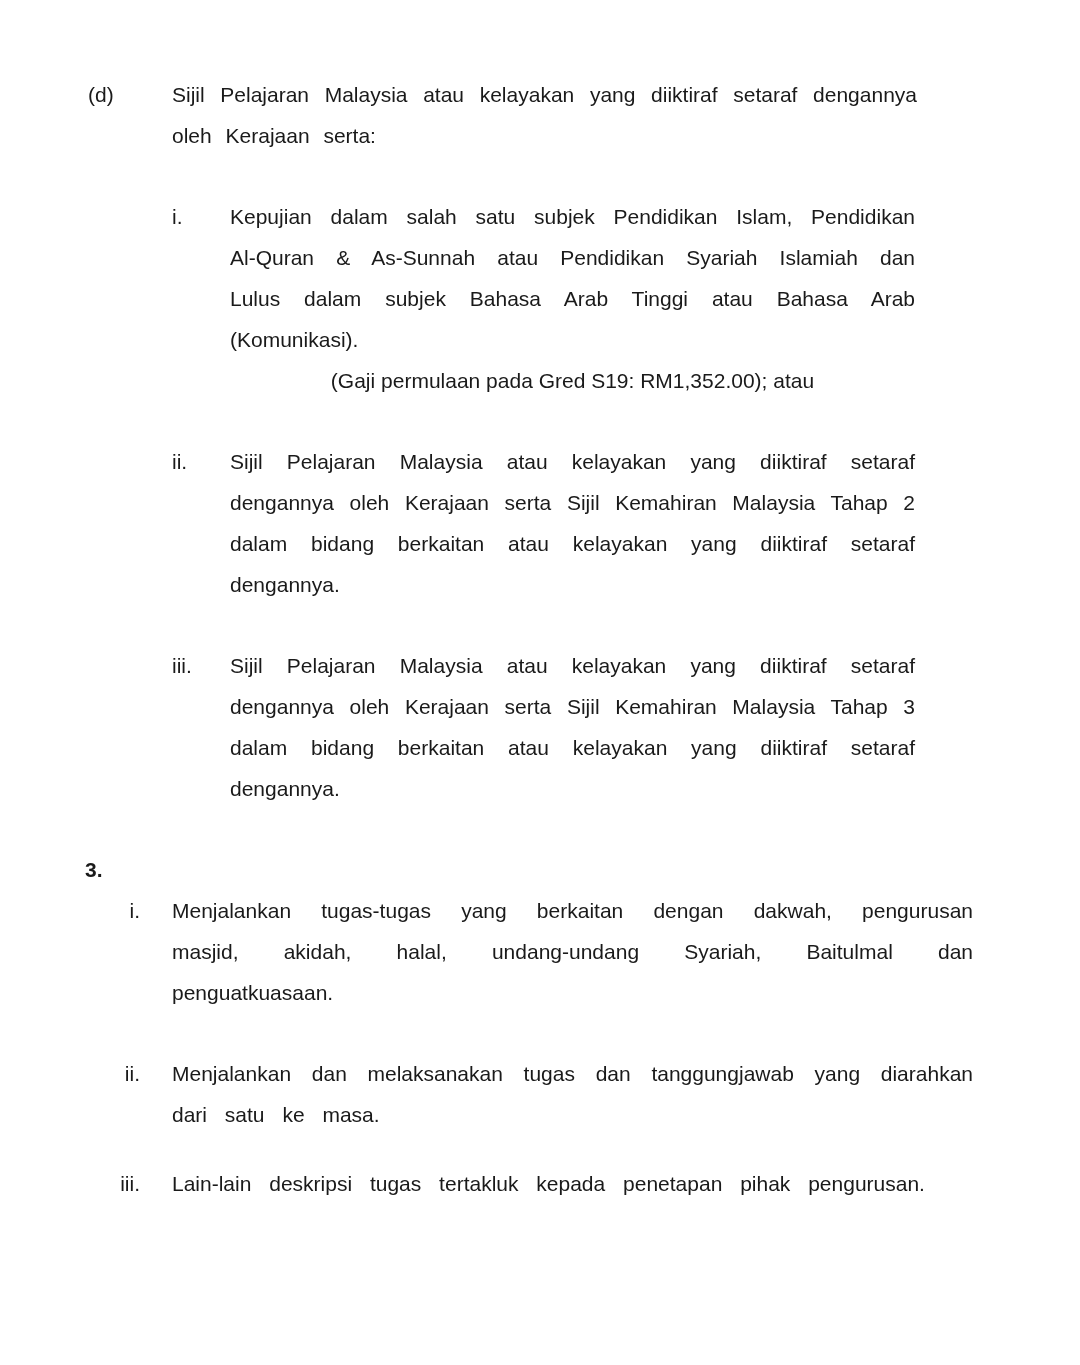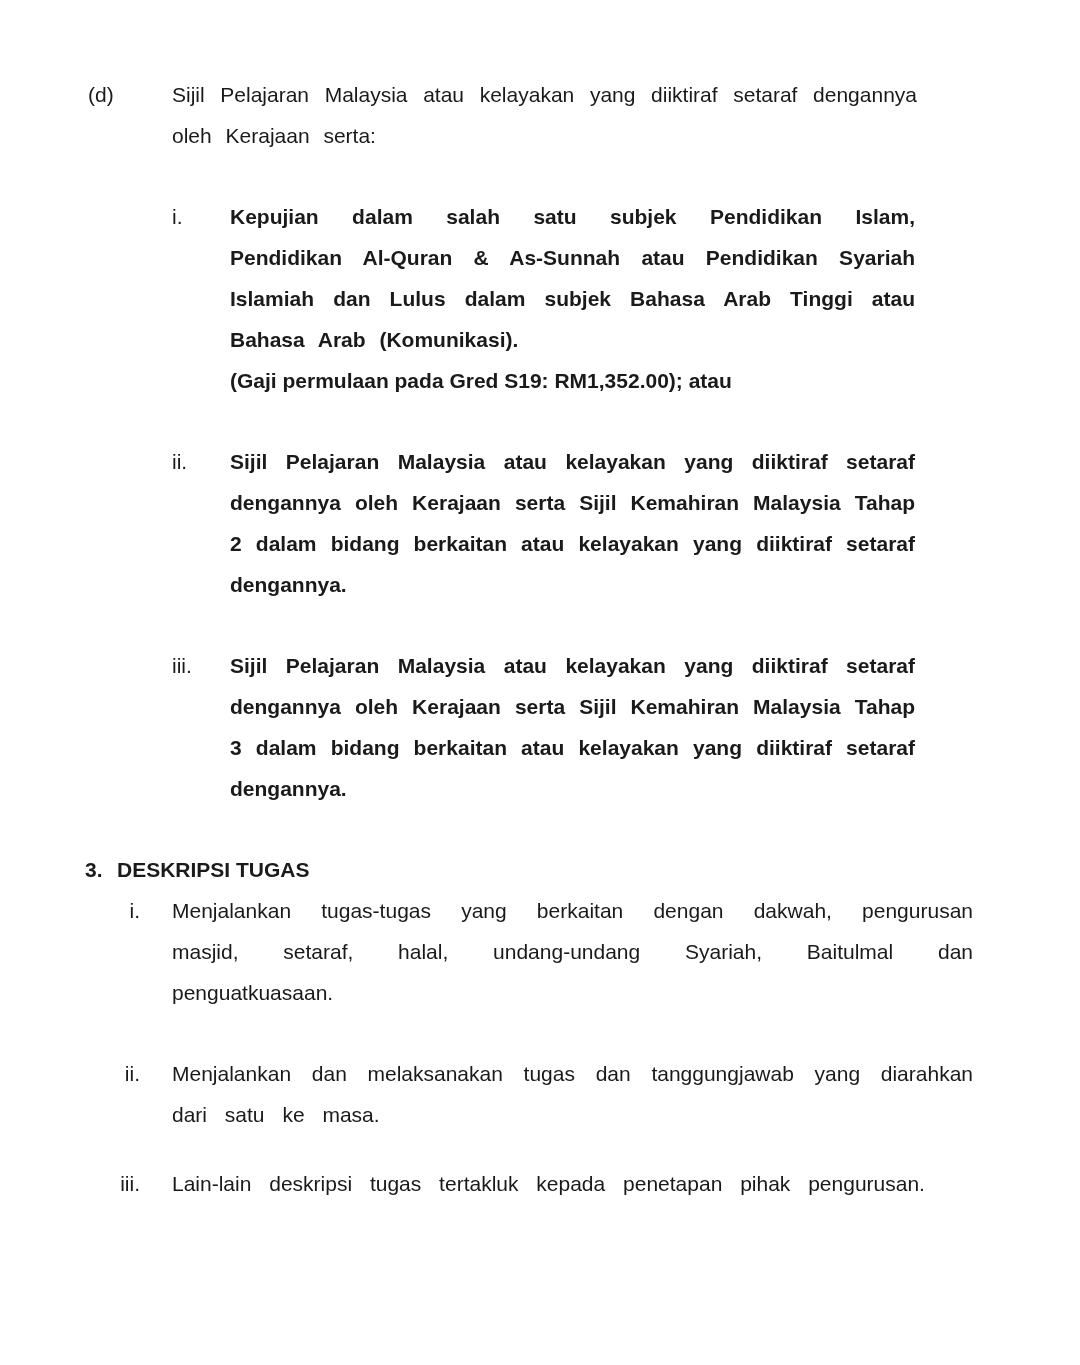--- a/index.html
+++ b/index.html
@@ -41,27 +41,27 @@
   .qual {
     display: flex;
     margin-left: 172px;
     width: 743px;
     margin-top: 40px;
   }
   .qual .marker {
     flex: none;
     width: 58px;
   }
-  .qual .content { flex: 1; font-weight: bold; }
+  .qual .content { flex: 1; }
   .qual .body {
     text-align: justify;
     word-spacing: 8px;
   }
   .qual .salary {
-    text-align: left;
+    text-align: center;
     word-spacing: normal;
   }
 
   
   .sec-heading {
     display: flex;
     margin-left: 85px;
     margin-top: 40px;
     font-weight: bold;
   }
@@ -117,26 +117,25 @@
 
   <div class="qual">
     <div class="marker">iii.</div>
     <div class="content">
       <div class="body">Sijil Pelajaran Malaysia atau kelayakan yang diiktiraf setaraf dengannya oleh Kerajaan serta Sijil Kemahiran Malaysia Tahap 3 dalam bidang berkaitan atau kelayakan yang diiktiraf setaraf dengannya.</div>
     </div>
   </div>
 
   <div class="sec-heading">
     <div class="num">3.</div>
-    <div class="title">DESKRIPSI TUGAS</div>
   </div>
 
   <div class="task">
     <div class="marker">i.</div>
-    <div class="body">Menjalankan tugas-tugas yang berkaitan dengan dakwah, pengurusan masjid, setaraf, halal, undang-undang Syariah, Baitulmal dan penguatkuasaan.</div>
+    <div class="body">Menjalankan tugas-tugas yang berkaitan dengan dakwah, pengurusan masjid, akidah, halal, undang-undang Syariah, Baitulmal dan penguatkuasaan.</div>
   </div>
 
   <div class="task gap-40">
     <div class="marker">ii.</div>
     <div class="body">Menjalankan dan melaksanakan tugas dan tanggungjawab yang diarahkan dari satu ke masa.</div>
   </div>
 
   <div class="task gap-28">
     <div class="marker">iii.</div>
     <div class="body">Lain-lain deskripsi tugas tertakluk kepada penetapan pihak pengurusan.</div>

